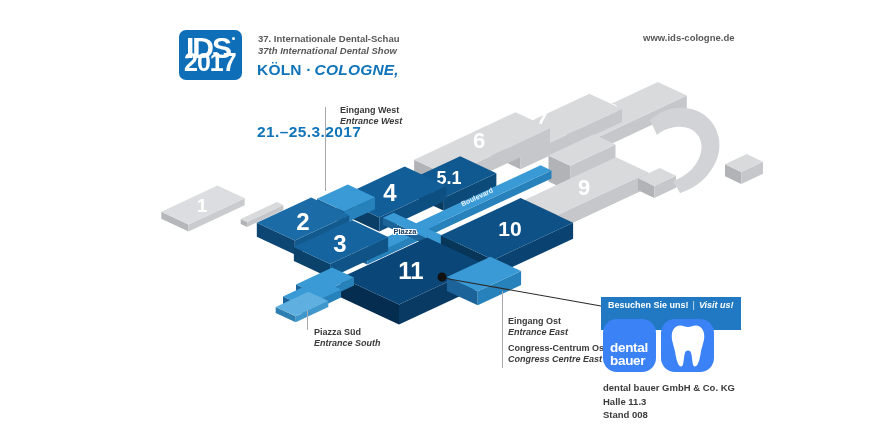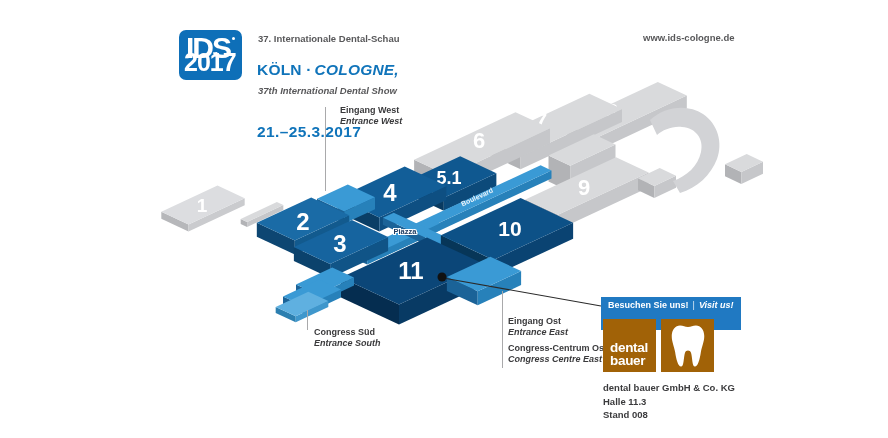--- a/index.html
+++ b/index.html
@@ -6,21 +6,21 @@
   .stage{position:relative;width:888px;height:438px;background:#ffffff;overflow:hidden;
          font-family:"Liberation Sans",sans-serif;}
   
   .logo{position:absolute;left:179px;top:30px;width:63px;height:50px;background:#0e6fb8;
         border-radius:7px;color:#fff;}
   .logo .ids{position:absolute;left:7px;top:1px;font-size:30px;font-weight:bold;letter-spacing:-2px;}
   .logo .year{position:absolute;left:5px;bottom:3px;font-size:25px;font-weight:bold;letter-spacing:-1px;}
   .logo .reg{position:absolute;right:7px;top:7px;width:3px;height:3px;background:#fff;border-radius:50%;}
   .sub{position:absolute;left:258px;font-size:9.5px;font-weight:bold;color:#58585a;}
   .sub-de{top:33px;}
-  .sub-en{top:45px;font-style:italic;margin-top:40px;}
+  .sub-en{top:45px;font-style:italic;}
   .city{position:absolute;left:257px;top:61px;font-size:15.5px;font-weight:bold;color:#1074ba;letter-spacing:.2px;}
   .city .it{font-style:italic;margin-left:3px;}
   .dates{position:absolute;left:257px;top:79px;font-size:15.5px;font-weight:bold;color:#1074ba;letter-spacing:.4px;margin-top:44px;}
   .website{position:absolute;left:643px;top:32px;font-size:9.5px;font-weight:bold;color:#58585a;}
   
   #map-svg{position:absolute;left:0;top:0;}
   #map-svg text.hall-num{font-family:"Liberation Sans",sans-serif;font-weight:bold;text-anchor:middle;}
   #map-svg text.walk{font-family:"Liberation Sans",sans-serif;font-weight:bold;text-anchor:middle;}
   
   .ent-label{position:absolute;font-size:9px;line-height:11px;color:#3a3a3c;font-weight:bold;}
@@ -31,21 +31,21 @@
   #lbl-congress{left:508px;top:343px;}
   .leader{position:absolute;width:1px;background:#a9a9ab;}
   #leader-west{left:325px;top:107px;height:84px;}
   #leader-sued{left:307px;top:310px;height:20px;}
   #leader-ost{left:502px;top:291px;height:77px;}
   
   .badge{position:absolute;left:601px;top:297px;background:#2079c2;color:#fff;font-size:9px;
          font-weight:bold;padding:3px 7px 20px;white-space:nowrap;}
   .badge .sep{margin:0 4px;font-weight:normal;opacity:.85;}
   .badge .it{font-style:italic;}
-  .db-square{position:absolute;top:319px;width:53px;height:53px;background:#a16207;border-radius:0;}
+  .db-square{position:absolute;top:319px;width:53px;height:53px;background:#3b82f6;border-radius:14px;}
   #db-sq-text{left:603px;}
   #db-sq-text .txt{position:absolute;left:7px;bottom:5px;color:#fff;font-weight:bold;
                    font-size:13.5px;line-height:12.5px;letter-spacing:-.3px;}
   #db-sq-tooth{left:661px;display:flex;align-items:center;justify-content:center;}
   .db-info{position:absolute;left:603px;top:381px;font-size:9.5px;font-weight:bold;
            color:#3b3b3d;line-height:13.5px;}
 </style>
 </head>
 <body>
 
@@ -152,21 +152,21 @@
 
   <div class="leader" id="leader-west"></div>
   <div class="leader" id="leader-sued"></div>
   <div class="leader" id="leader-ost"></div>
 
   <div class="ent-label" id="lbl-west">
     <div class="de">Eingang West</div>
     <div class="en">Entrance West</div>
   </div>
   <div class="ent-label" id="lbl-sued">
-    <div class="de">Congress Süd</div>
+    <div class="de">Piazza Süd</div>
     <div class="en">Entrance South</div>
   </div>
   <div class="ent-label" id="lbl-ost">
     <div class="de">Eingang Ost</div>
     <div class="en">Entrance East</div>
   </div>
   <div class="ent-label" id="lbl-congress">
     <div class="de">Congress-Centrum Ost</div>
     <div class="en">Congress Centre East</div>
   </div>

